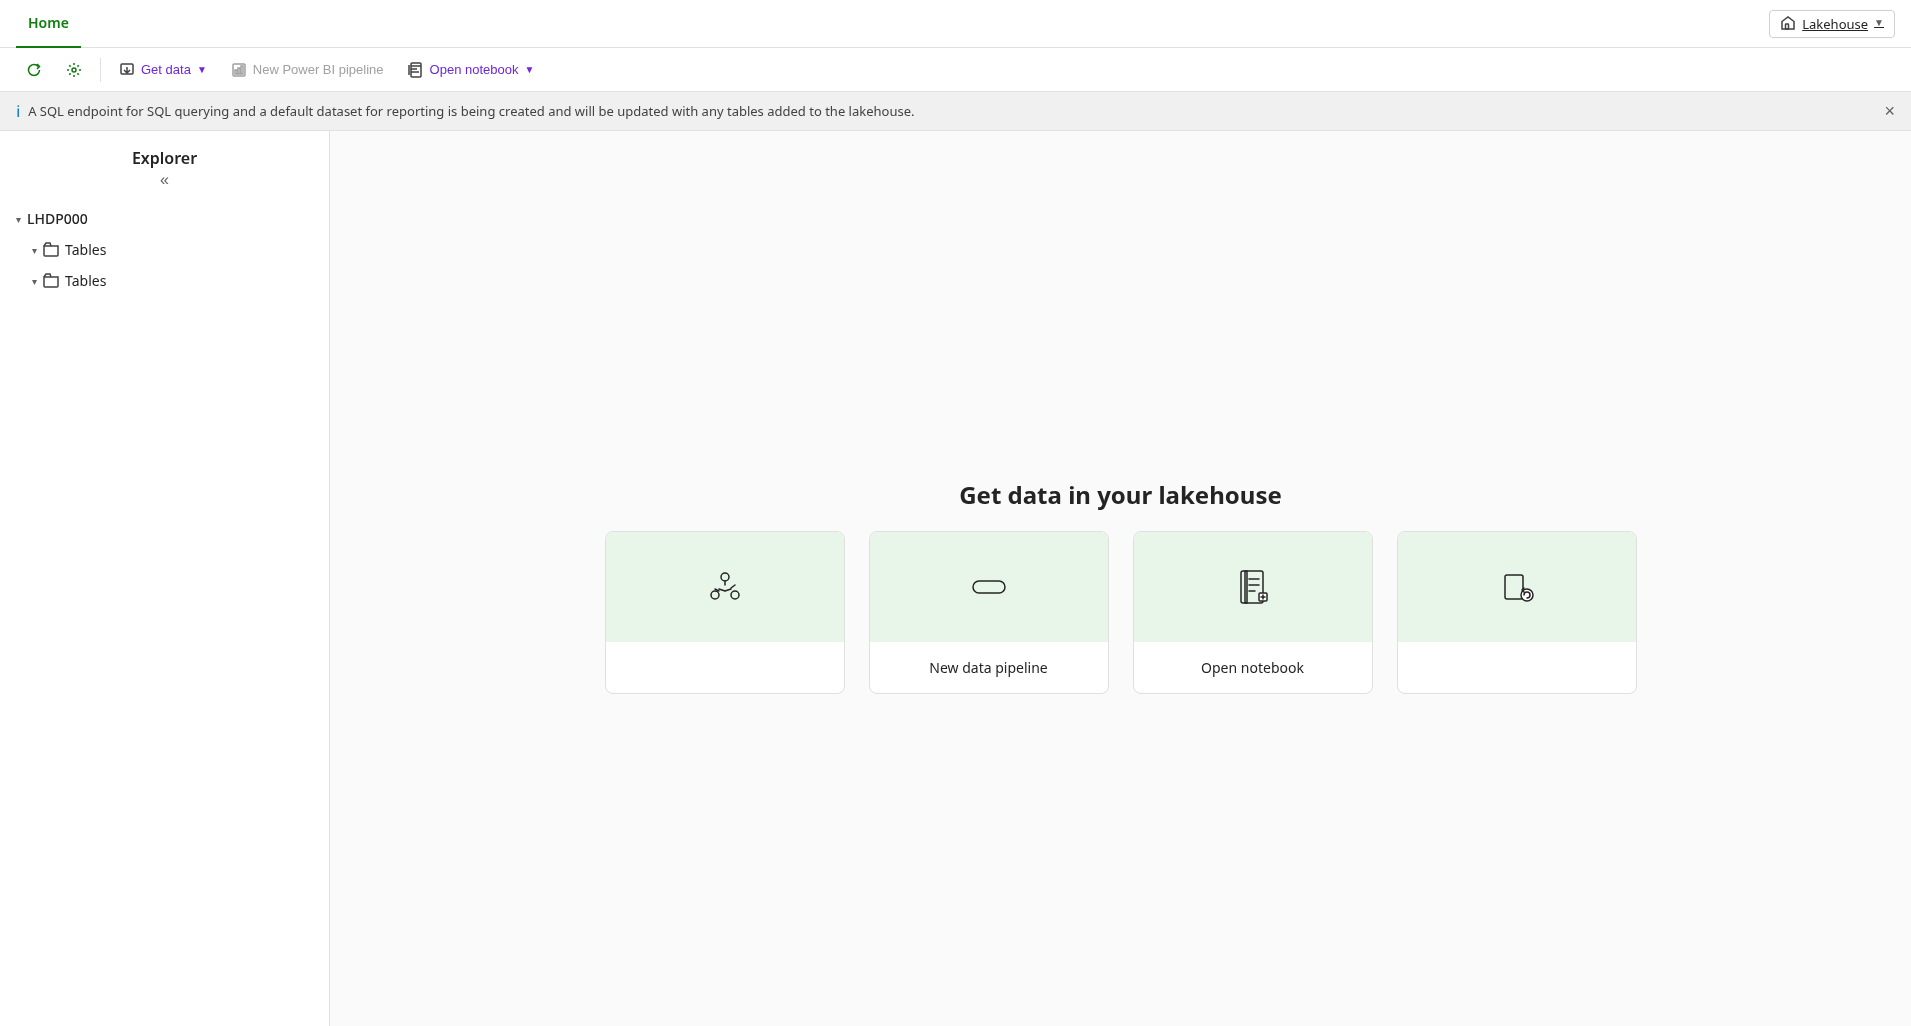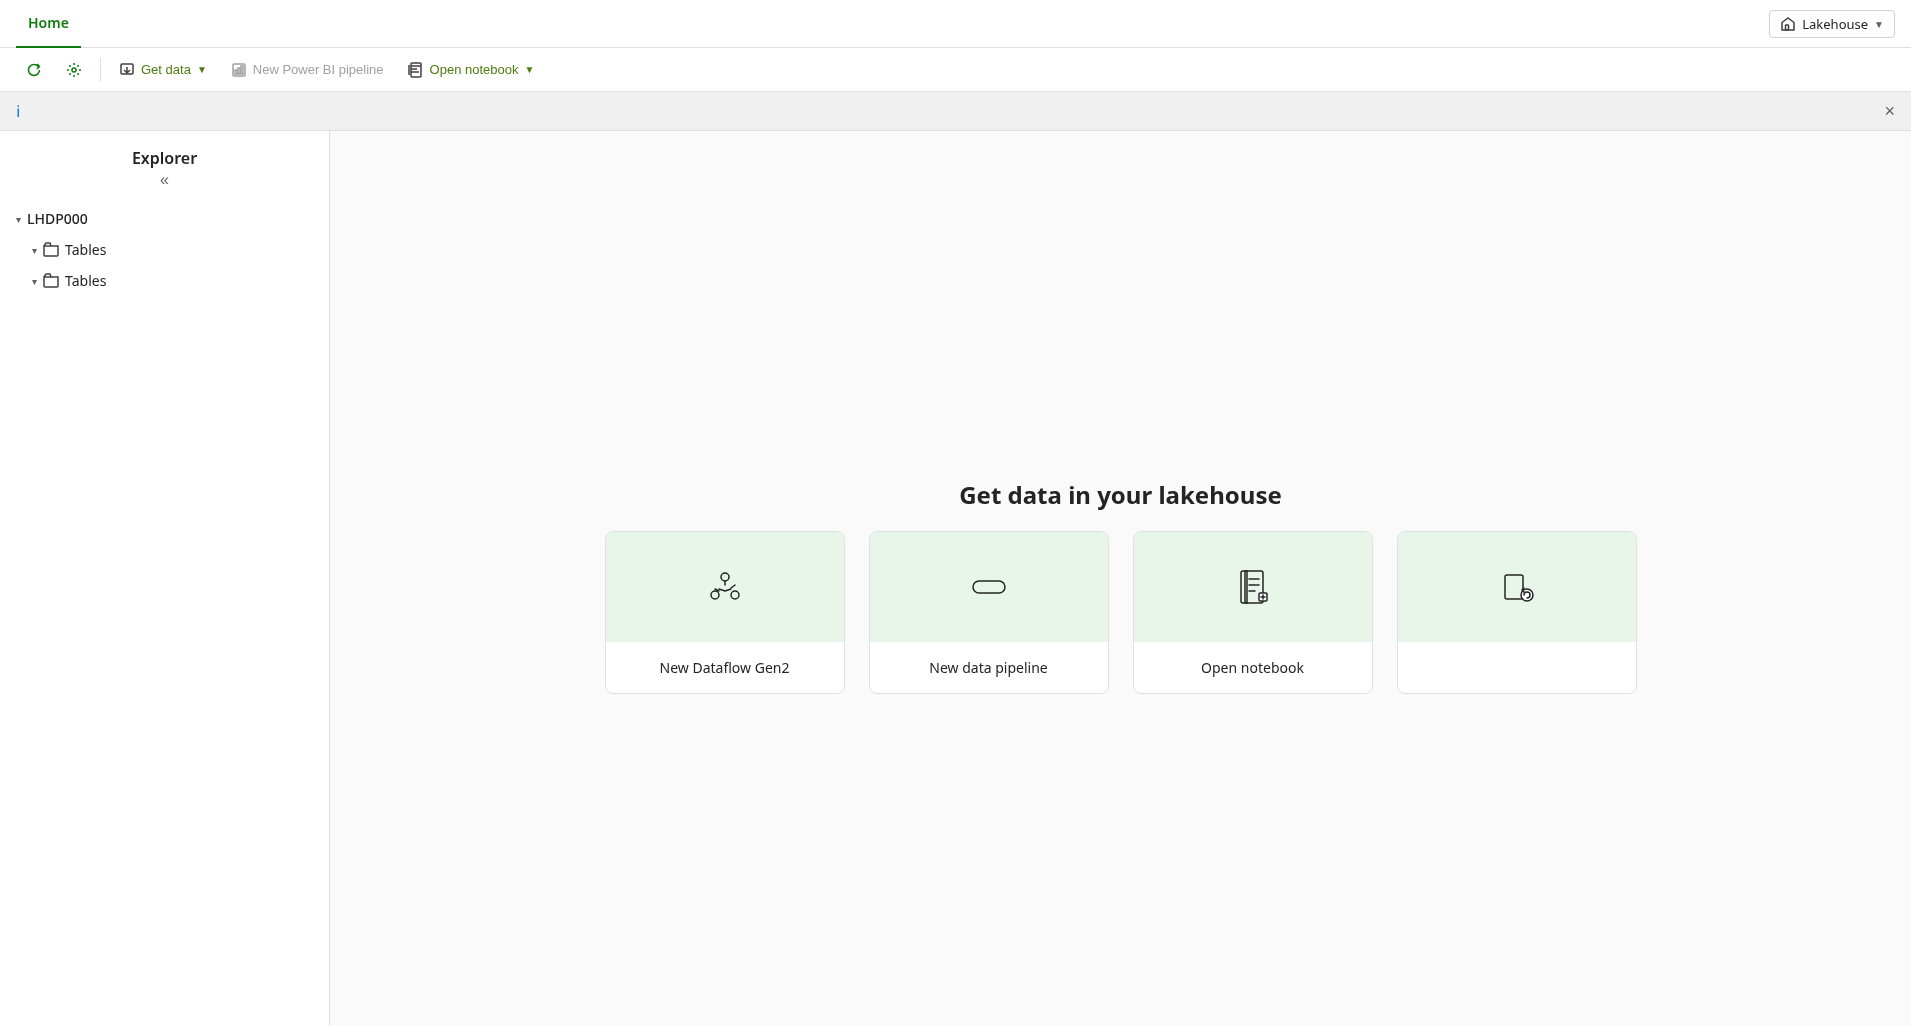--- a/index.html
+++ b/index.html
@@ -23,28 +23,29 @@
       padding: 0 12px;
       height: 48px;
       display: flex;
       align-items: center;
       border-bottom: 2px solid #107c10;
       cursor: pointer;
     }
     .top-bar-right { display: flex; align-items: center; gap: 8px; }
     .lakehouse-selector {
       display: flex;
-      align-items: center;
+      align-items: flex-start;
       gap: 6px;
       border: 1px solid #d0d0d0;
       border-radius: 4px;
       padding: 4px 10px;
       cursor: pointer;
       font-size: 13px;
       background: #fff;
+      text-decoration: underline;
     }
 
     
     .toolbar {
       background: #fff;
       border-bottom: 1px solid #e0e0e0;
       display: flex;
       align-items: center;
       padding: 0 16px;
       height: 44px;
@@ -53,21 +54,21 @@
     .toolbar-btn {
       display: flex;
       align-items: center;
       gap: 6px;
       padding: 4px 10px;
       border: none;
       background: transparent;
       cursor: pointer;
       border-radius: 4px;
       font-size: 13px;
-      color: #4d7c0f;
+      color: #6d28d9;
     }
     .toolbar-btn.disabled { color: #a0a0a0; cursor: default; }
     .toolbar-divider { width: 1px; height: 24px; background: #e0e0e0; margin: 0 4px; }
 
     
     .info-bar {
       background: #f0f0f0;
       border-bottom: 1px solid #e0e0e0;
       display: flex;
       align-items: center;
@@ -237,20 +238,21 @@
       <path d="M1 3v10"></path>
     </svg>
     <span>Open notebook</span>
     <span style="font-size:10px;">▼</span>
   </button>
 </div>
 
 <div class="info-bar">
   <div class="info-bar-left">
     <span class="info-icon">ℹ</span>
+    <span>A SQL endpoint for SQL querying and a default dataset for reporting is being created and will be updated with any tables added to the lakehouse.</span>
   </div>
   <button style="background:none;border:none;cursor:pointer;font-size:18px;color:#616161;line-height:1;">×</button>
 </div>
 
 <div class="layout">
 
   <div class="explorer">
     <div class="explorer-header">
       <span class="explorer-title">Explorer</span>
       <button class="collapse-btn">«</button>
@@ -288,21 +290,20 @@
       <div class="card">
         <div class="card-icon-area">
           <svg viewBox="0 0 40 40">
             <circle cx="20" cy="10" r="4"></circle>
             <circle cx="10" cy="28" r="4"></circle>
             <circle cx="30" cy="28" r="4"></circle>
             <path d="M20 14v4m-6 6-4-2m16-1 4-3"></path>
             <path d="M14 22l6 2 6-2"></path>
           </svg>
         </div>
-        <div class="card-label">New Dataflow Gen2</div>
       </div>
 
       <div class="card">
         <div class="card-icon-area">
           <svg viewBox="0 0 40 40">
             <rect x="4" y="14" width="32" height="12" rx="6"></rect>
           </svg>
         </div>
         <div class="card-label">New data pipeline</div>
       </div>

